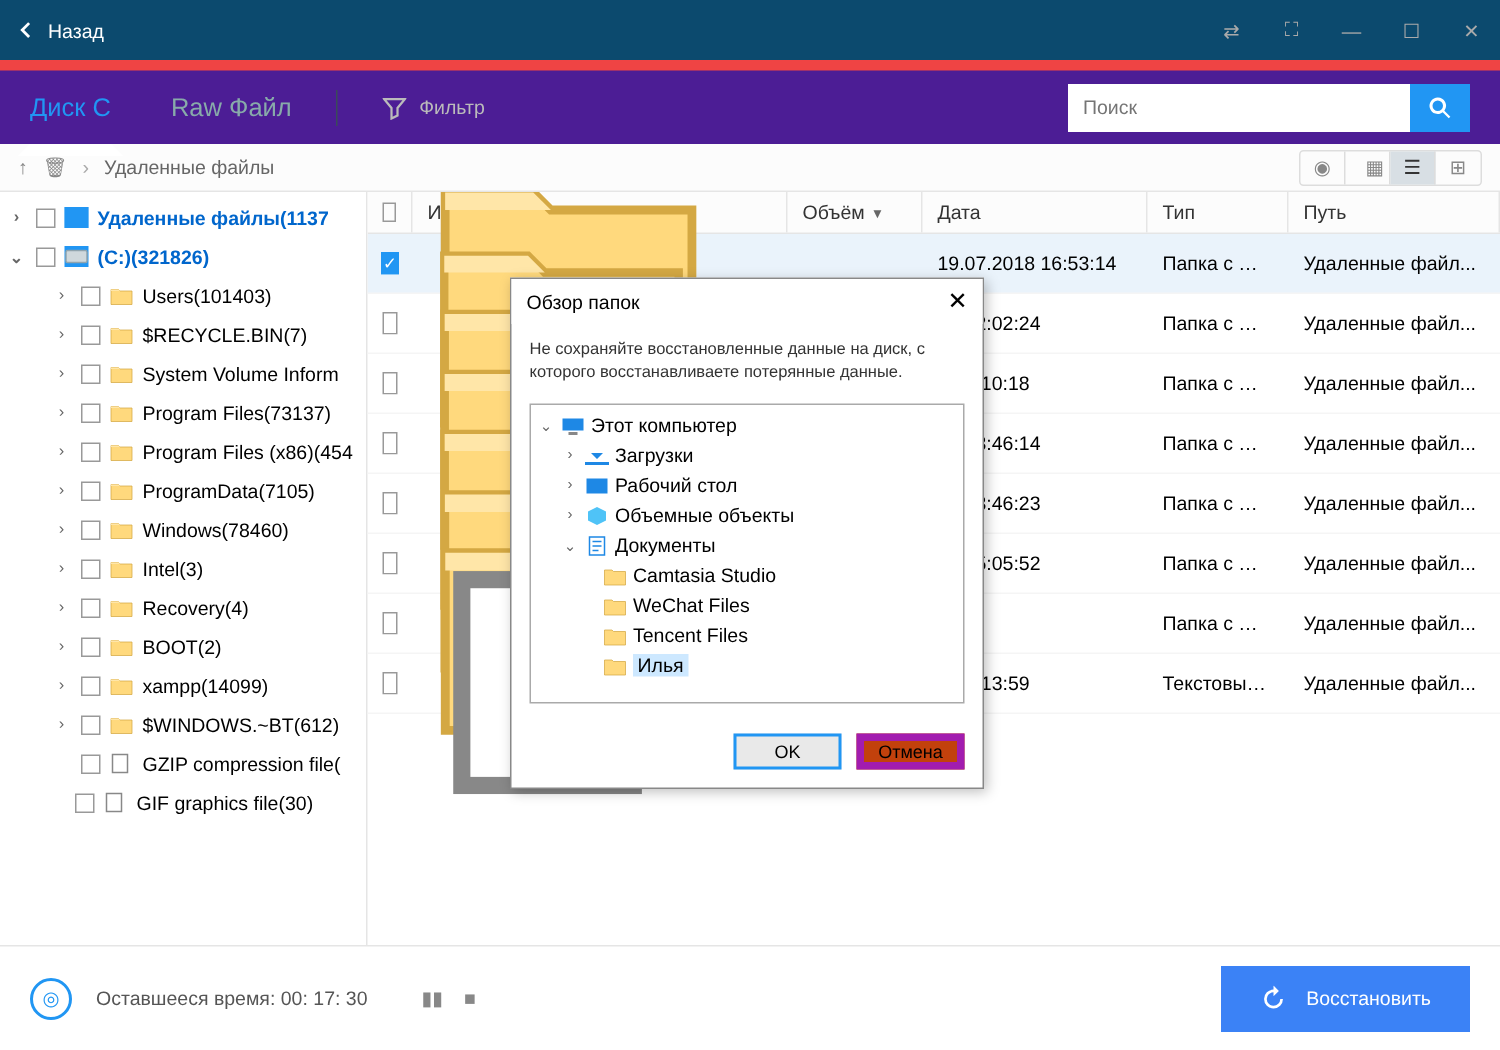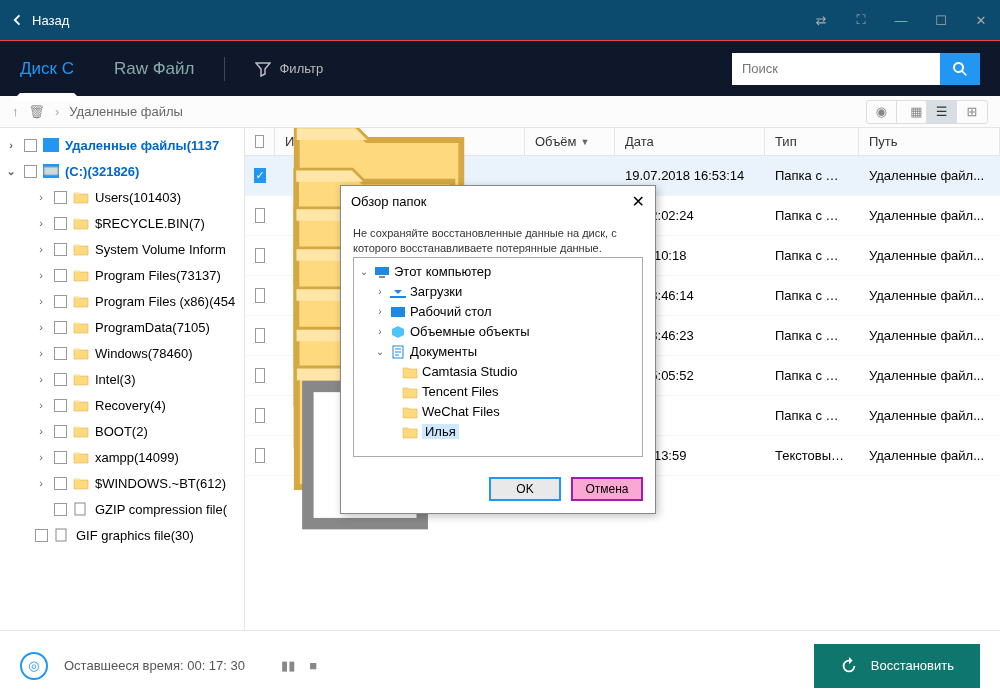--- a/index.html
+++ b/index.html
@@ -2,29 +2,29 @@
 <html><head>
 <meta charset="utf-8">
 <style>
 *{box-sizing:border-box;margin:0;padding:0;font-family:"Segoe UI",Tahoma,sans-serif;font-size:13px;user-select:none}
 body{width:1000px;height:700px;overflow:hidden;background:#fff;position:relative}
 .titlebar{height:40px;background:#0c4a6e;display:flex;align-items:center;color:#fff;padding:0 10px}
 .back{display:flex;align-items:center;gap:8px;cursor:pointer}
 .back svg{width:14px;height:14px;fill:#fff}
 .winctrl{margin-left:auto;display:flex;gap:22px;align-items:center}
 .winctrl div{width:18px;height:18px;display:flex;align-items:center;justify-content:center;cursor:pointer;color:#aaa}
-.topbar{height:56px;background:#0f172a;display:flex;align-items:center;padding:0 20px;gap:40px;border-top:1px solid #ef4444}
+.topbar{height:56px;background:#4c1d95;display:flex;align-items:center;padding:0 20px;gap:40px;border-top:7px solid #ef4444}
 .mtab{color:#8aa;font-size:17px;padding:6px 0;cursor:pointer;position:relative}
 .mtab.active{color:#2196f3}
 .mtab.active::after{content:'';position:absolute;left:-8px;right:-8px;bottom:-16px;border-bottom:8px solid #fff;border-left:8px solid transparent;border-right:8px solid transparent;height:0}
 .sep{width:1px;height:24px;background:#3a4a5a;margin:0 -10px}
 .filter{display:flex;align-items:center;gap:8px;color:#bbb;cursor:pointer;font-size:15px}
 .filter svg{width:16px;height:16px;stroke:#bbb;fill:none;stroke-width:1.5}
 .searchwrap{margin-left:auto;display:flex}
-.searchwrap input{width:208px;height:32px;border:none;padding:0 10px;font-size:13px;outline:none}
+.searchwrap input{width:228px;height:32px;border:none;padding:0 10px;font-size:13px;outline:none}
 .searchbtn{width:40px;height:32px;background:#2196f3;display:flex;align-items:center;justify-content:center;cursor:pointer}
 .searchbtn svg{width:16px;height:16px;fill:#fff}
 .crumb{height:32px;background:#fcfcfc;border-bottom:1px solid #e5e5e5;display:flex;align-items:center;padding:0 12px;gap:10px;color:#666}
 .crumb .iconbtn{cursor:pointer;color:#888}
 .viewbtns{margin-left:auto;display:flex;border:1px solid #ddd;border-radius:3px}
 .viewbtns div{width:30px;height:22px;display:flex;align-items:center;justify-content:center;border-right:1px solid #ddd;cursor:pointer;color:#888}
 .viewbtns div:last-child{border-right:none}
 .viewbtns div.active{background:#d8dfe4;color:#333}
 .main{display:flex;height:502px}
 .sidebar{width:245px;border-right:1px solid #e5e5e5;overflow:hidden;background:#fff;position:relative}
@@ -45,36 +45,36 @@
 .tbody .row>div{padding:0 10px;white-space:nowrap;overflow:hidden;text-overflow:ellipsis}
 .c-name{flex:0 0 250px}.c-size{flex:0 0 90px}.c-date{flex:0 0 150px}.c-type{flex:0 0 94px}.c-path{flex:1}
 .row .cbcol{flex:0 0 30px;display:flex;justify-content:center}
 .row .cb{width:15px;height:15px;border:1px solid #999;display:flex;align-items:center;justify-content:center}
 .row .cb.checked{background:#2196f3;border-color:#2196f3;color:#fff;font-size:11px}
 .footer{height:70px;border-top:1px solid #e5e5e5;display:flex;align-items:center;padding:0 20px;gap:16px;background:#fff}
 .footer .target{width:28px;height:28px;border:2px solid #2196f3;border-radius:50%;display:flex;align-items:center;justify-content:center;color:#2196f3}
 .footer .info{color:#555;font-size:12px;line-height:1.5}
 .footer .info b{color:#2196f3;font-weight:normal}
 .pausebtn{display:flex;gap:14px;margin-left:20px;color:#888}
-.recoverbtn{margin-left:auto;background:#0f766e;color:#fff;height:44px;padding:0 26px;display:flex;align-items:center;gap:13px;font-size:16px;cursor:pointer}
+.recoverbtn{margin-left:auto;background:#3b82f6;color:#fff;height:44px;padding:0 26px;display:flex;align-items:center;gap:13px;font-size:16px;cursor:pointer}
 .recoverbtn svg{width:18px;height:18px;fill:#fff}
 
 .modalbg{position:absolute;inset:0}
 .modal{position:absolute;left:340px;top:185px;width:316px;background:#fff;border:1px solid #888;box-shadow:2px 2px 8px rgba(0,0,0,.25)}
 .modal .mtitle{height:30px;display:flex;align-items:center;padding:0 10px;font-size:13px;background:#fff}
 .modal .mtitle .x{margin-left:auto;cursor:pointer;font-size:16px;font-family:Arial}
 .modal .mbody{padding:10px 12px;font-size:12px}
-.modal .mhint{font-size:11px;color:#333;margin-bottom:0;line-height:1.4}
+.modal .mhint{font-size:11px;color:#333;margin-bottom:12px;line-height:1.4}
 .modal .mtree{border:1px solid #aaa;height:200px;overflow:auto;background:#fff;padding:4px;font-size:12px}
 .mtree .mt{display:flex;align-items:center;height:20px;gap:4px;cursor:pointer;white-space:nowrap}
 .mtree .mt .exp{width:12px;color:#666;font-size:10px;text-align:center}
 .mtree .mt .ic{width:16px;height:14px;flex-shrink:0}
 .mtree .mt.sel span.lbl{background:#cde8ff;padding:0 3px}
 .modal .mbtns{display:flex;justify-content:flex-end;gap:10px;padding:10px 12px 12px}
-.modal .mbtns button{width:72px;height:24px;border:2px solid #a21caf;background:#f9a8d4;font-size:12px;cursor:pointer}
+.modal .mbtns button{width:72px;height:24px;border:5px solid #a21caf;background:#c2410c;font-size:12px;cursor:pointer}
 .modal .mbtns button.ok{border:2px solid #2196f3;background:#e9e9e9}
 </style>
 </head>
 <body>
 
 <div class="titlebar">
   <div class="back">
     <svg viewBox="0 0 16 16">
         <path d="M10 2l-6 6 6 6 1.5-1.5L7 8l4.5-4.5z"></path>
       </svg>
@@ -250,21 +250,21 @@
           <span>$WINDOWS.~BT(612)</span>
         </div>
         <div class="tn" style="padding-left:34px">
           <span class="exp"></span>
           <span class="cb"></span>
           <svg class="fi" viewBox="0 0 16 14">
             <rect x="2" y="1" width="10" height="12" fill="#fff" stroke="#888"></rect>
           </svg>
           <span>GZIP compression file(</span>
         </div>
-        <div class="tn" style="padding-left:15px">
+        <div class="tn" style="padding-left:30px">
           <span class="exp"></span>
           <span class="cb"></span>
           <svg class="fi" viewBox="0 0 16 14">
             <rect x="2" y="1" width="10" height="12" fill="#fff" stroke="#888"></rect>
           </svg>
           <span>GIF graphics file(30)</span>
         </div>
       </div>
   </div>
   <div class="content">
@@ -480,27 +480,27 @@
 <div class="mt" style="padding-left:44px">
           <svg class="ic" viewBox="0 0 16 14">
             <path class="foldersvg" d="M1 3h5l1 1h8v9H1z"></path>
           </svg>
           <span class="lbl">Camtasia Studio</span>
         </div>
 <div class="mt" style="padding-left:44px">
           <svg class="ic" viewBox="0 0 16 14">
             <path class="foldersvg" d="M1 3h5l1 1h8v9H1z"></path>
           </svg>
+          <span class="lbl">WeChat Files</span>
+        </div>
+<div class="mt" style="padding-left:44px">
+          <svg class="ic" viewBox="0 0 16 14">
+            <path class="foldersvg" d="M1 3h5l1 1h8v9H1z"></path>
+          </svg>
           <span class="lbl">Tencent Files</span>
-        </div>
-<div class="mt" style="padding-left:44px">
-          <svg class="ic" viewBox="0 0 16 14">
-            <path class="foldersvg" d="M1 3h5l1 1h8v9H1z"></path>
-          </svg>
-          <span class="lbl">WeChat Files</span>
         </div>
 <div class="mt sel" style="padding-left:44px">
           <svg class="ic" viewBox="0 0 16 14">
             <path class="foldersvg" d="M1 3h5l1 1h8v9H1z"></path>
           </svg>
           <span class="lbl">Илья</span>
         </div>
 </div>
   </div>
   <div class="mbtns">

